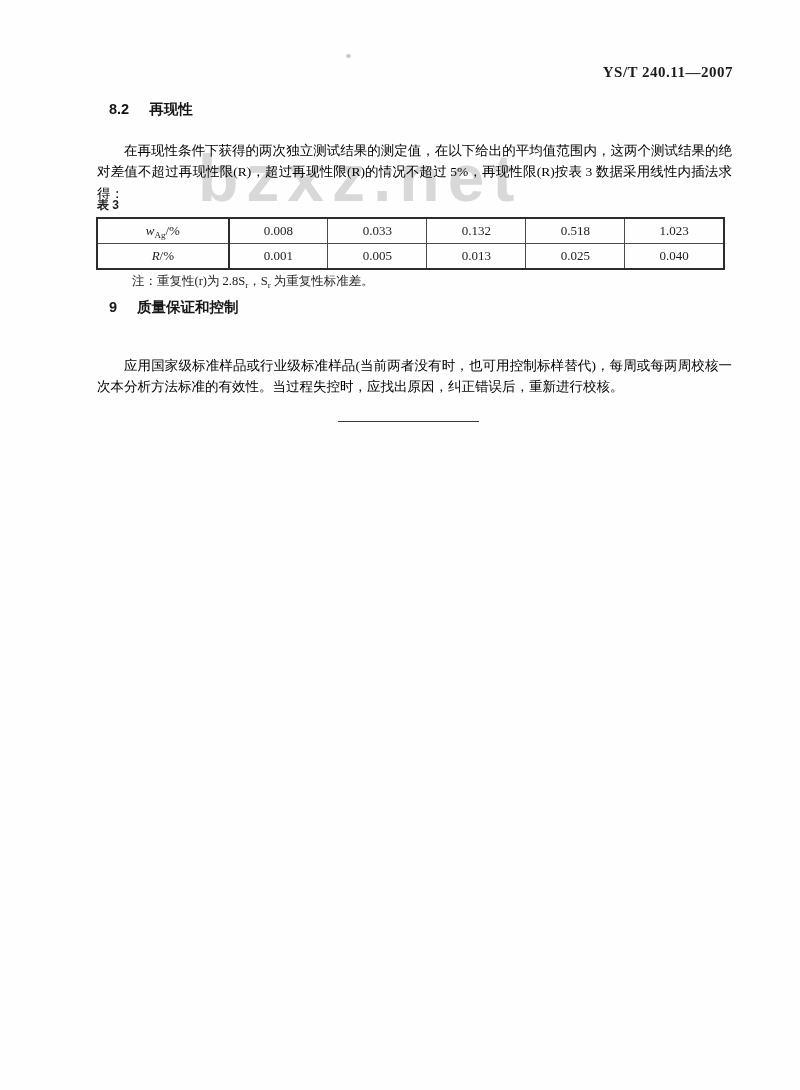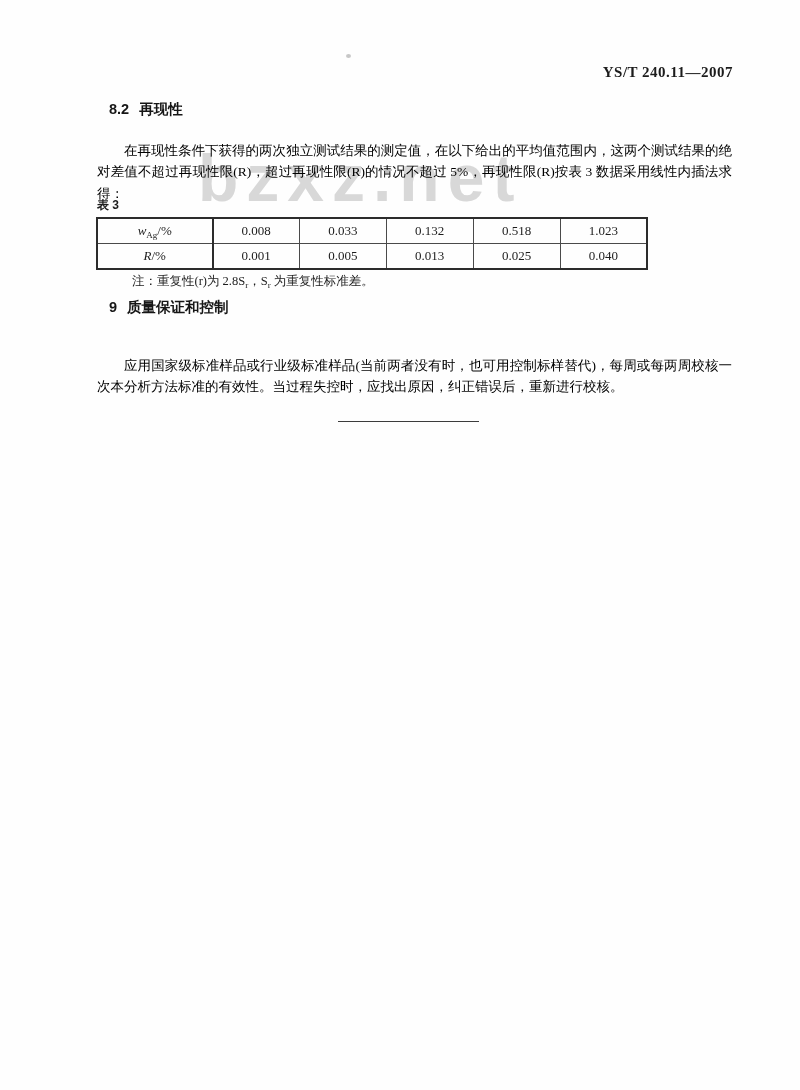--- a/index.html
+++ b/index.html
@@ -50,21 +50,21 @@
   }
   .content { position: relative; z-index: 1; }
   .sec-heading {
     position: absolute;
     left: 97px;
     font-family: "Liberation Sans", "DejaVu Sans", sans-serif;
     font-size: 14.5px;
     font-weight: bold;
     color: #161616;
   }
-  .sec-heading .sec-num { margin-right: 10px; padding-left: 12px; }
+  .sec-heading .sec-num { margin-right: 20px; padding-left: 12px; }
   .h82 { top: 100px; }
   .h9  { top: 298px; }
   .body-para {
     position: absolute;
     left: 97px;
     width: 635px;
     font-size: 13.5px;
     line-height: 21.5px;
     text-align: justify;
     text-indent: 2em;
@@ -79,21 +79,21 @@
     width: 620px;
     text-align: left;
     font-family: "Liberation Sans", "DejaVu Sans", sans-serif;
     font-size: 12px;
     font-weight: bold;
   }
   table.data-table {
     position: absolute;
     top: 217px;
     left: 96px;
-    width: 552px;
+    width: 629px;
     border-collapse: collapse;
     font-size: 13px;
   }
   table.data-table td {
     border: 1px solid #4a4a4a;
     text-align: center;
     height: 24px;
     padding: 0 2px;
     background: transparent;
   }

